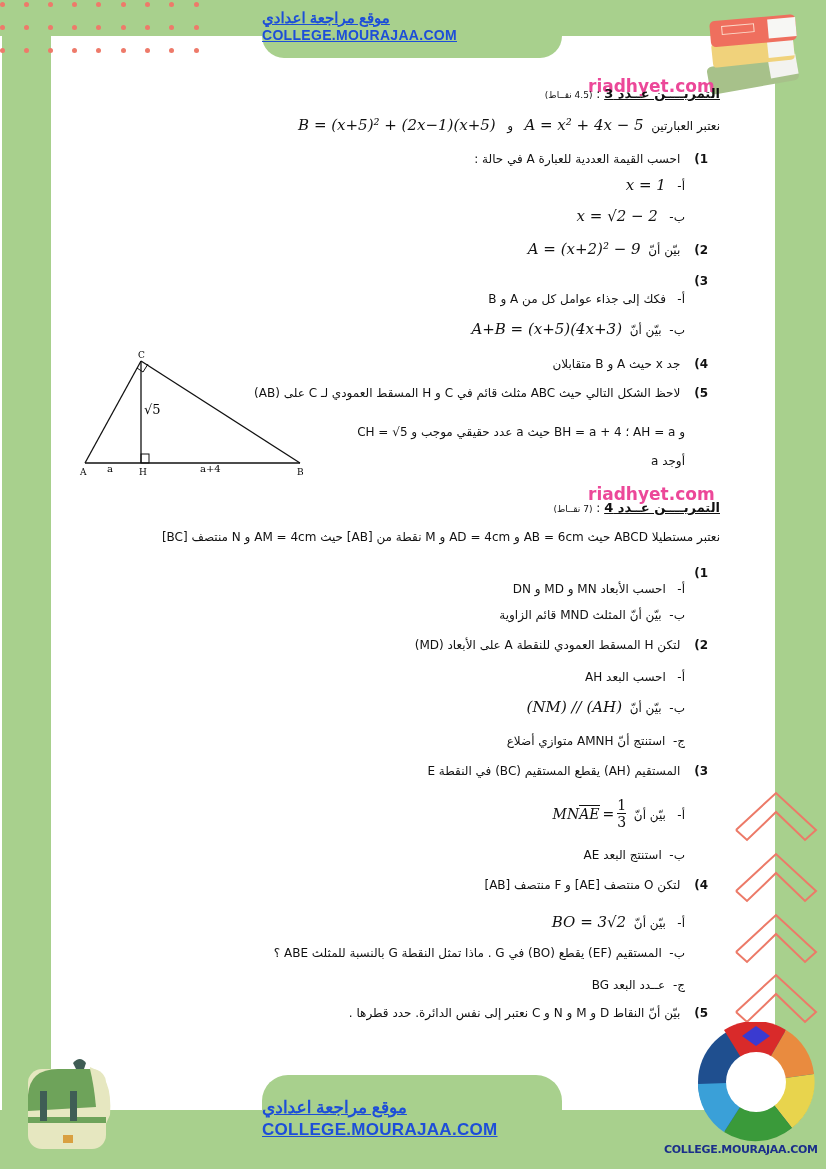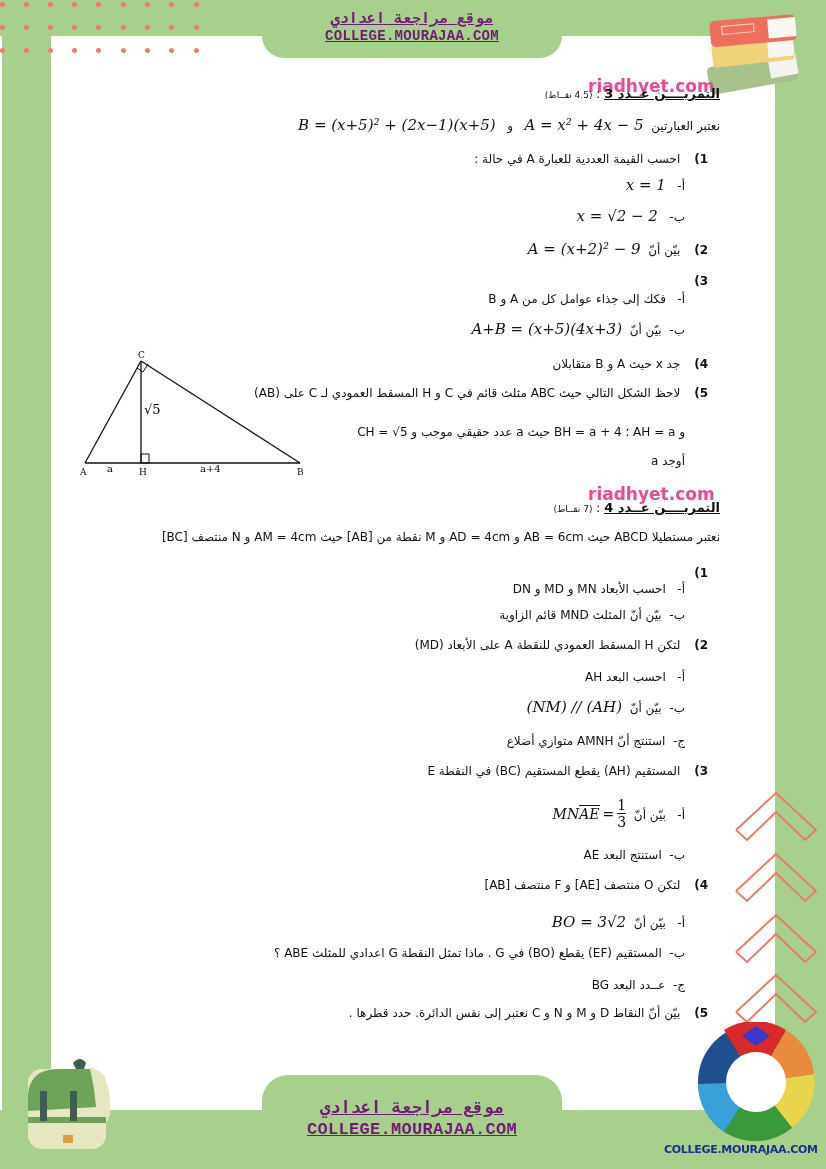--- a/index.html
+++ b/index.html
@@ -4,22 +4,22 @@
 <style>
   html, body { margin:0; padding:0; }
   body { width:826px; height:1169px; position:relative; overflow:hidden; background:#ffffff;
          font-family:"DejaVu Serif", serif; color:#111; }
   .frame-top { position:absolute; left:0; top:0; width:826px; height:36px; background:#a8d08d; }
   .frame-left { position:absolute; left:2px; top:0; width:49px; height:1110px; background:#a8d08d; }
   .frame-right { position:absolute; left:775px; top:0; width:51px; height:1169px; background:#a8d08d; }
   .frame-bottom { position:absolute; left:0; top:1110px; width:826px; height:59px; background:#a8d08d; }
   .dots { position:absolute; left:0; top:0; width:210px; height:56px; }
   .dot { position:absolute; width:5px; height:5px; border-radius:50%; background:#ee7a6a; }
-  .banner { position:absolute; background:#a8d08d; color:#701a75; text-align:center;
-            font-family:Liberation Mono, monospace; font-weight:bold; }
+  .banner { position:absolute; background:#a8d08d; color:#1d4ed8; text-align:left;
+            font-family:Liberation Sans, sans-serif; font-weight:bold; }
   .banner-top { left:262px; top:0; width:300px; height:58px; border-radius:0 0 22px 22px; }
   .banner-bottom { left:262px; top:1075px; width:300px; height:94px; border-radius:26px 26px 0 0; }
   .banner .ar { display:block; text-decoration:underline; font-size:15px; }
   .banner .en { display:block; text-decoration:underline; font-size:14px; letter-spacing:0.3px; }
   .banner-top .ar { margin-top:9px; }
   .banner-bottom .ar { margin-top:22px; font-size:17px; }
   .banner-bottom .en { font-size:17px; margin-top:2px; }
 
   .doc { position:absolute; left:60px; top:70px; width:660px; direction:rtl; font-family:"DejaVu Sans", sans-serif; font-size:12px; }
   .line { position:absolute; right:0; white-space:nowrap; direction:rtl; }
@@ -208,21 +208,21 @@
     <span class="num">4)</span>
     <span>لتكن O منتصف [AE] و F منتصف [AB]</span>
   </div>
   <div class="line" style="top:843px;right:35px">
     <span>أ-</span>&nbsp;&nbsp;
     <span>بيّن أنّ</span>&nbsp;
     <span class="m">BO = 3√2</span>
   </div>
   <div class="line" style="top:876px;right:35px">
     <span>ب-</span>&nbsp;
-    <span>المستقيم (EF) يقطع (BO) في G . ماذا تمثل النقطة G اعدادي للمثلث ABE ؟</span>
+    <span>المستقيم (EF) يقطع (BO) في G . ماذا تمثل النقطة G بالنسبة للمثلث ABE ؟</span>
   </div>
   <div class="line" style="top:908px;right:35px">
     <span>ج-</span>&nbsp;
     <span>عــدد البعد BG</span>
   </div>
   <div class="line" style="top:936px;right:12px">
     <span class="num">5)</span>
     <span>بيّن أنّ النقاط D و M و N و C نعتبر إلى نفس الدائرة. حدد قطرها .</span>
   </div>
 </div>

